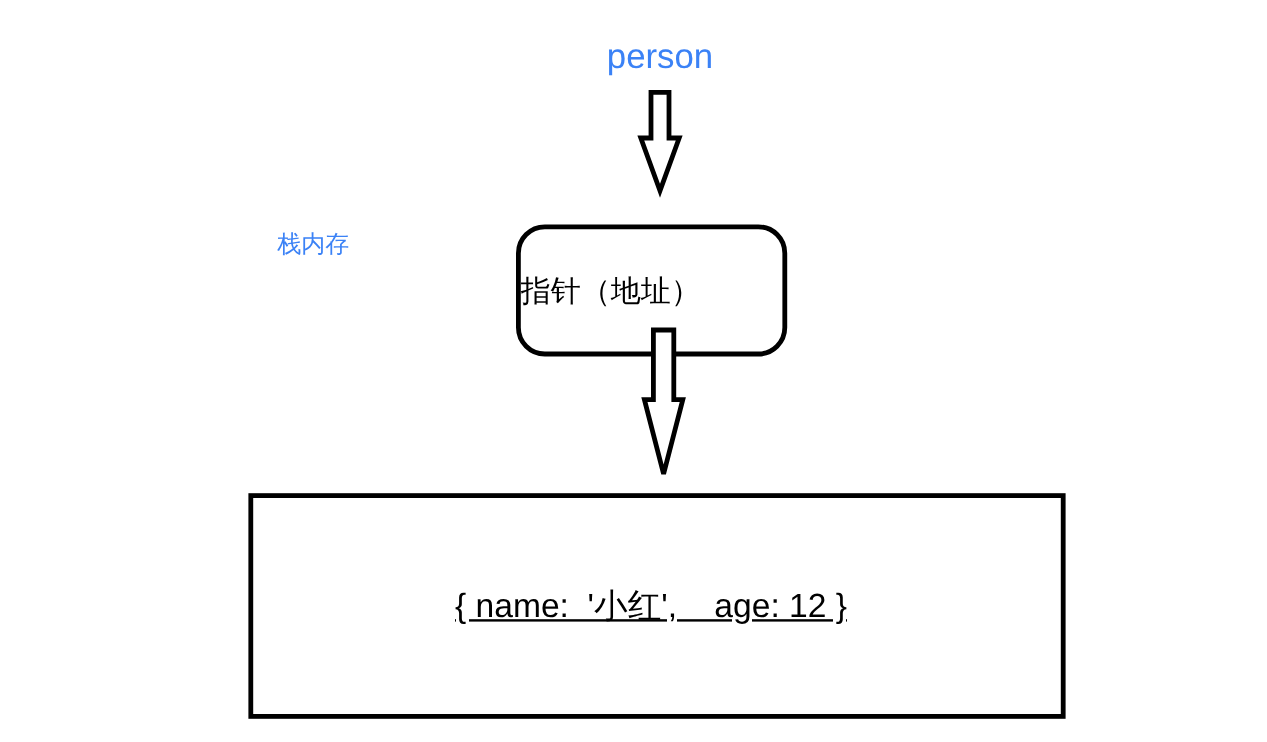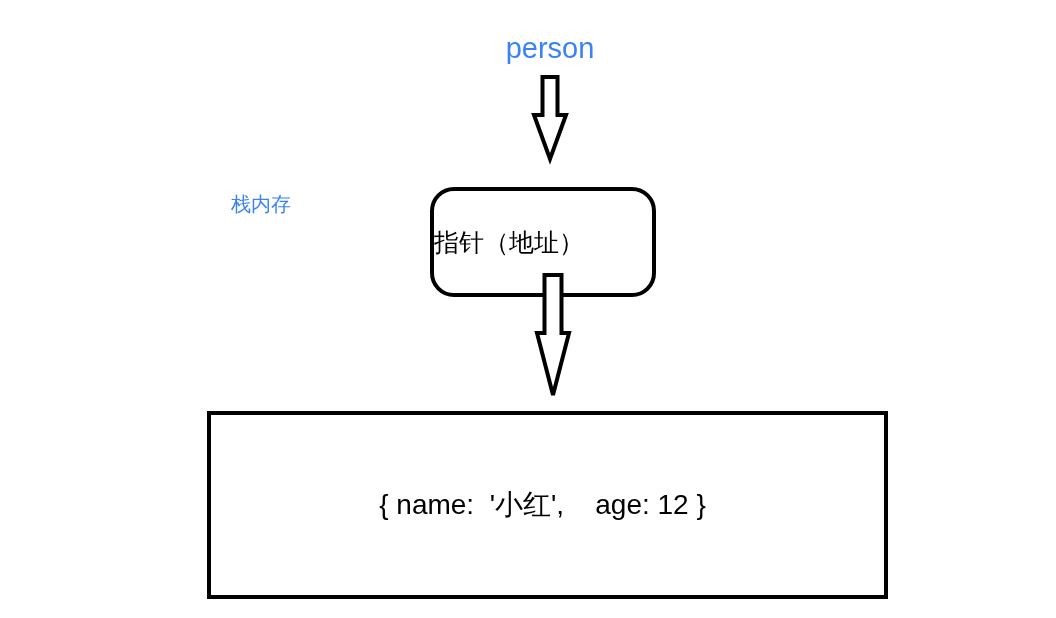--- a/index.html
+++ b/index.html
@@ -85,20 +85,21 @@
     border: 4px solid #000000;
     background: #ffffff;
     display: flex;
     align-items: center;
     justify-content: center;
   }
   .heap-box-text {
     font-size: 28px;
     white-space: pre;
     margin-right: 10px;
+    text-decoration: underline;
   }
   .watermark {
     position: absolute;
     right: 8px;
     top: 589px;
     font-size: 13.5px;
     letter-spacing: 0.4px;
     opacity: 0.85;
     z-index: 3;
     white-space: pre;

